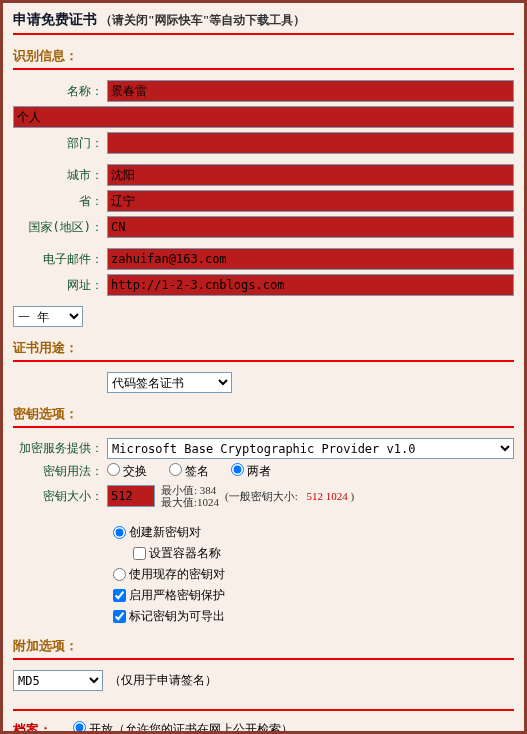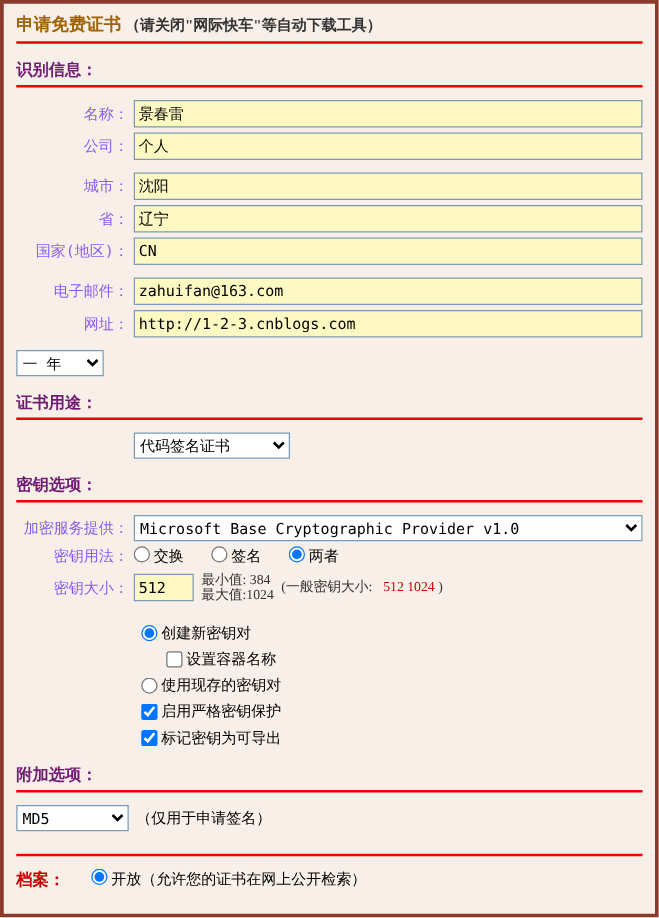--- a/index.html
+++ b/index.html
@@ -15,61 +15,61 @@
   box-sizing: border-box;
   border: 3px solid #8b3a2e;
   background: #f7efe8;
   padding: 8px 10px;
   overflow: hidden;
 }
 .title-row {
   margin-bottom: 4px;
 }
 .main-title {
-  color: #a16207;
+  color: #0f172a;
   font-weight: bold;
   font-size: 14px;
 }
 .title-note {
   color: #333;
   font-weight: bold;
   font-size: 12px;
 }
 .section-header {
-  color: #701a75;
+  color: #a16207;
   font-weight: bold;
   font-size: 13px;
   margin-top: 12px;
   margin-bottom: 3px;
 }
 .red-line {
   border: none;
   border-top: 2px solid #e00;
   margin: 0 0 10px 0;
 }
 .form-row {
   display: flex;
   align-items: center;
   margin-bottom: 4px;
 }
 .form-label {
   width: 90px;
   text-align: right;
   padding-right: 4px;
-  color: #8b5cf6;
+  color: #14532d;
   font-family: SimSun, monospace;
 }
 .form-input {
   flex: 1;
   border: 1px solid #7a9ab5;
   height: 18px;
   padding: 1px 3px;
   font-family: SimSun, monospace;
   font-size: 12px;
-  background: #fef9c3;
+  background: #b91c1c;
 }
 .form-select {
   border: 1px solid #7a9ab5;
   height: 21px;
   font-family: SimSun, monospace;
   font-size: 12px;
   background: #fff;
 }
 .gap { height: 6px; }
 .radio-row, .check-row {
@@ -123,22 +123,25 @@
   <hr class="red-line">
 
   <div class="section-header">识别信息：</div>
   <hr class="red-line">
 
   <div class="form-row">
     <div class="form-label">名称：</div>
     <input class="form-input" value="景春雷" style="">
   </div>
   <div class="form-row">
-    <div class="form-label">公司：</div>
     <input class="form-input" value="个人" style="">
+  </div>
+  <div class="form-row">
+    <div class="form-label">部门：</div>
+    <input class="form-input" value="" style="">
   </div>
   <div class="gap"></div>
   <div class="form-row">
     <div class="form-label">城市：</div>
     <input class="form-input" value="沈阳" style="">
   </div>
   <div class="form-row">
     <div class="form-label">省：</div>
     <input class="form-input" value="辽宁" style="">
   </div>

